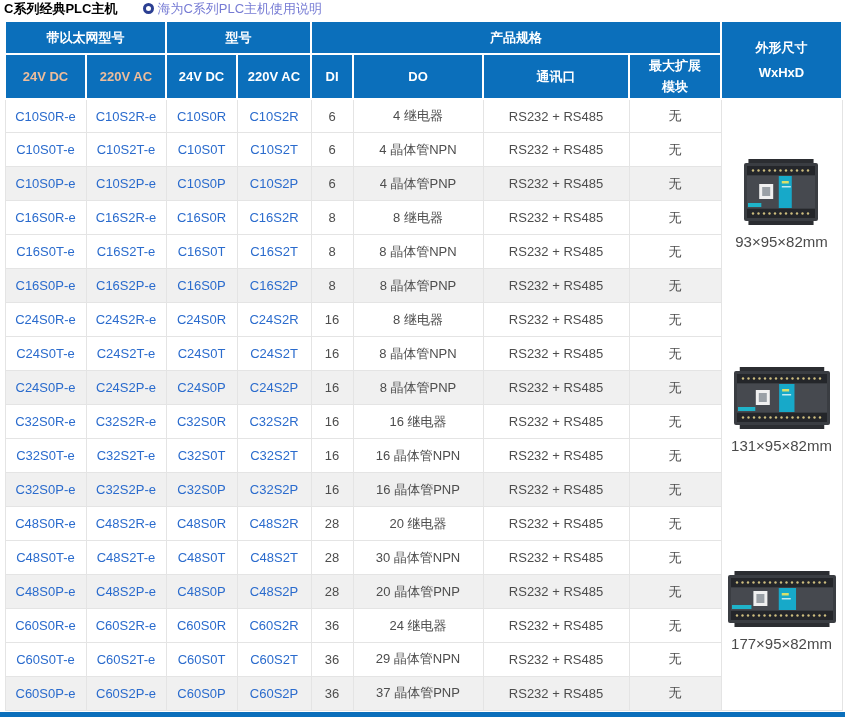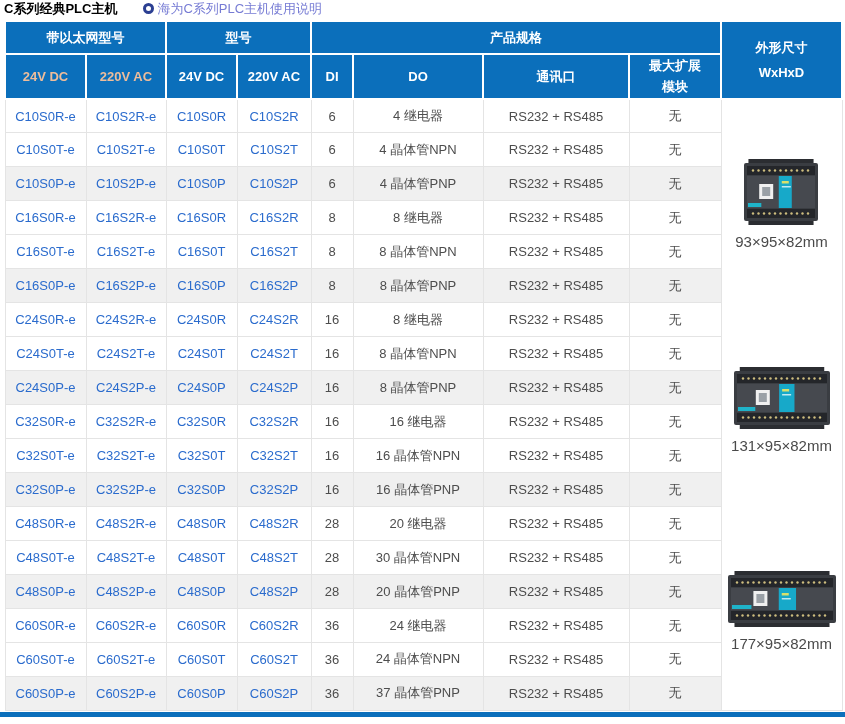--- a/index.html
+++ b/index.html
@@ -383,21 +383,21 @@
     <td class="spec">24 继电器</td>
     <td class="spec">RS232 + RS485</td>
     <td class="spec">无</td>
   </tr>
         <tr>
     <td class="link">C60S0T-e</td>
     <td class="link">C60S2T-e</td>
     <td class="link">C60S0T</td>
     <td class="link">C60S2T</td>
     <td class="spec">36</td>
-    <td class="spec">24 晶体管NPN</td>
+    <td class="spec">29 晶体管NPN</td>
     <td class="spec">RS232 + RS485</td>
     <td class="spec">无</td>
   </tr>
         <tr class="alt">
     <td class="link">C60S0P-e</td>
     <td class="link">C60S2P-e</td>
     <td class="link">C60S0P</td>
     <td class="link">C60S2P</td>
     <td class="spec">36</td>
     <td class="spec">37 晶体管PNP</td>

